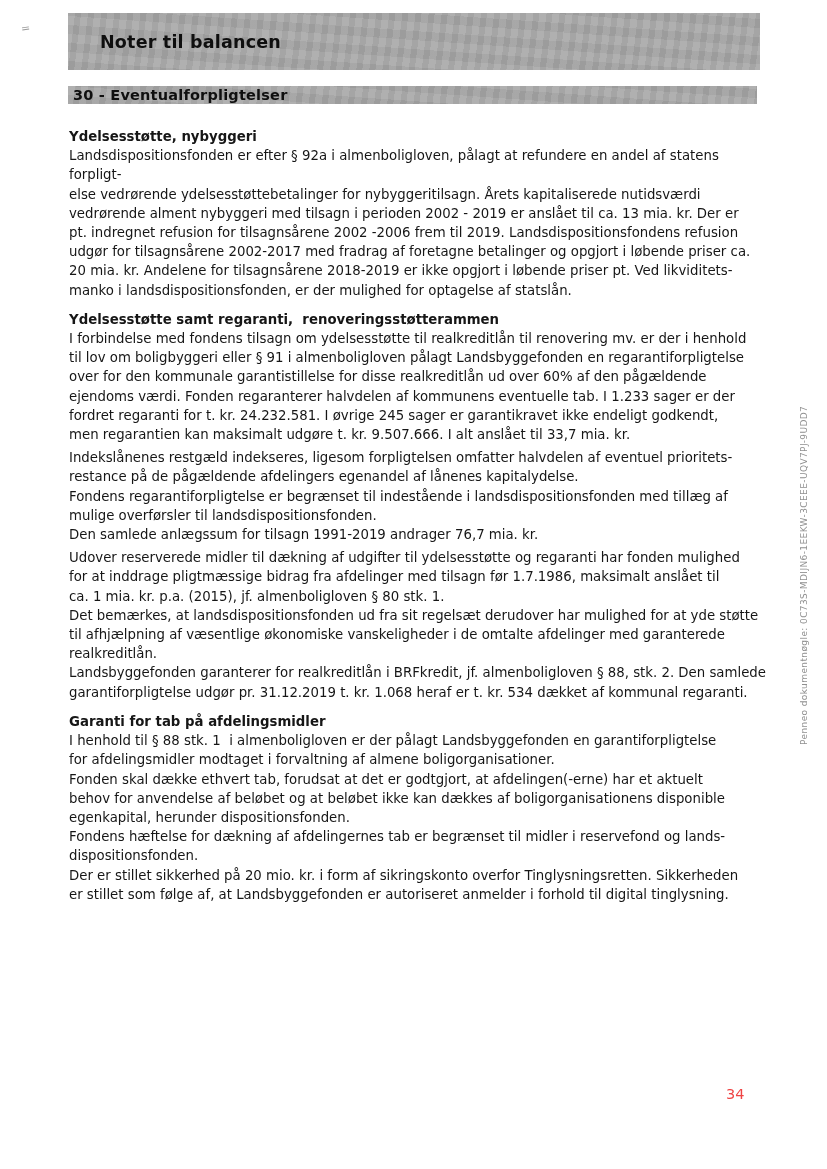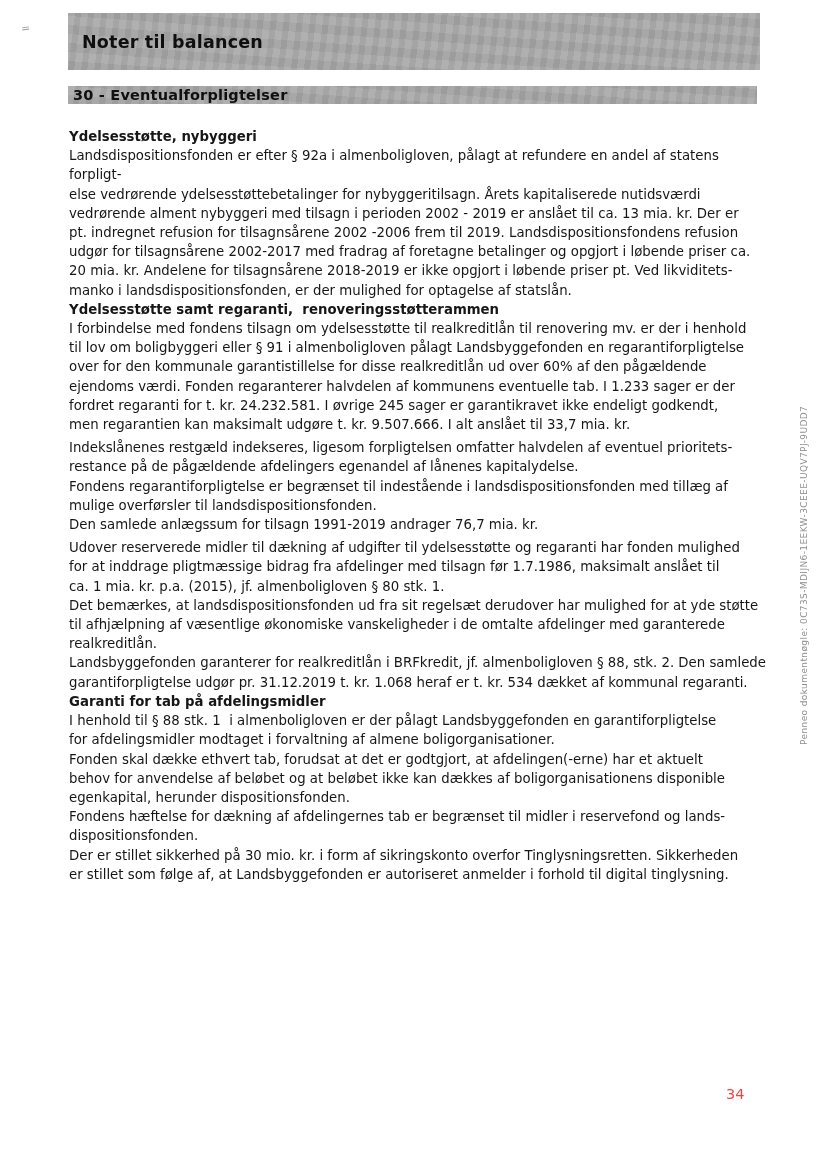--- a/index.html
+++ b/index.html
@@ -40,21 +40,21 @@
       repeating-linear-gradient(4deg, rgba(0,0,0,0.035) 0 9px, rgba(255,255,255,0.04) 9px 18px);
     color: var(--bar-text, #0f0f0f);
     box-sizing: border-box;
     display: flex;
     align-items: center;
   }
   .bar-title {
     top: 13px;
     width: 692px;
     height: 57px;
-    padding-left: 14px;
+    padding-left: 32px;
     font-size: 17.5px;
     font-weight: bold;
     letter-spacing: 0.2px;
   }
   .bar-note {
     top: 86px;
     width: 689px;
     height: 18px;
     padding-left: 5px;
     font-size: 14.5px;
@@ -69,20 +69,21 @@
     width: 700px;
     font-size: 13.3px;
     line-height: 19.2px;
   }
   .section-heading {
     font-weight: bold;
     white-space: pre-wrap;
     margin: 0;
   }
   .section + .section .section-heading {
+    margin-top: 10px;
   }
   .paragraph {
     margin: 0;
     white-space: pre-wrap;
   }
   .paragraph + .paragraph {
     margin-top: 4px;
   }
   
   .side-watermark {
@@ -155,21 +156,21 @@
         <div class="section-heading">Garanti for tab på afdelingsmidler</div>
         <p class="paragraph">I henhold til § 88 stk. 1  i almenboligloven er der pålagt Landsbyggefonden en garantiforpligtelse
 for afdelingsmidler modtaget i forvaltning af almene boligorganisationer.
 Fonden skal dække ethvert tab, forudsat at det er godtgjort, at afdelingen(-erne) har et aktuelt
 behov for anvendelse af beløbet og at beløbet ikke kan dækkes af boligorganisationens disponible
 egenkapital, herunder dispositionsfonden.
 Fondens hæftelse for dækning af afdelingernes tab er begrænset til midler i reservefond og lands-
 dispositionsfonden.</p>
       </div>
       <div class="section">
-        <p class="paragraph">Der er stillet sikkerhed på 30 mio. kr. i form af sikringskonto overfor Tinglysningsretten. Sikkerheden
+        <p class="paragraph">Der er stillet sikkerhed på 20 mio. kr. i form af sikringskonto overfor Tinglysningsretten. Sikkerheden
 er stillet som følge af, at Landsbyggefonden er autoriseret anmelder i forhold til digital tinglysning.</p>
       </div>
     </div>
 
   <div class="side-watermark">Penneo dokumentnøgle: 0C73S-MDIJN6-1EEKW-3CEEE-UQV7PJ-9UDD7</div>
 
   <div class="page-number">34</div>
 
 </div>
 

